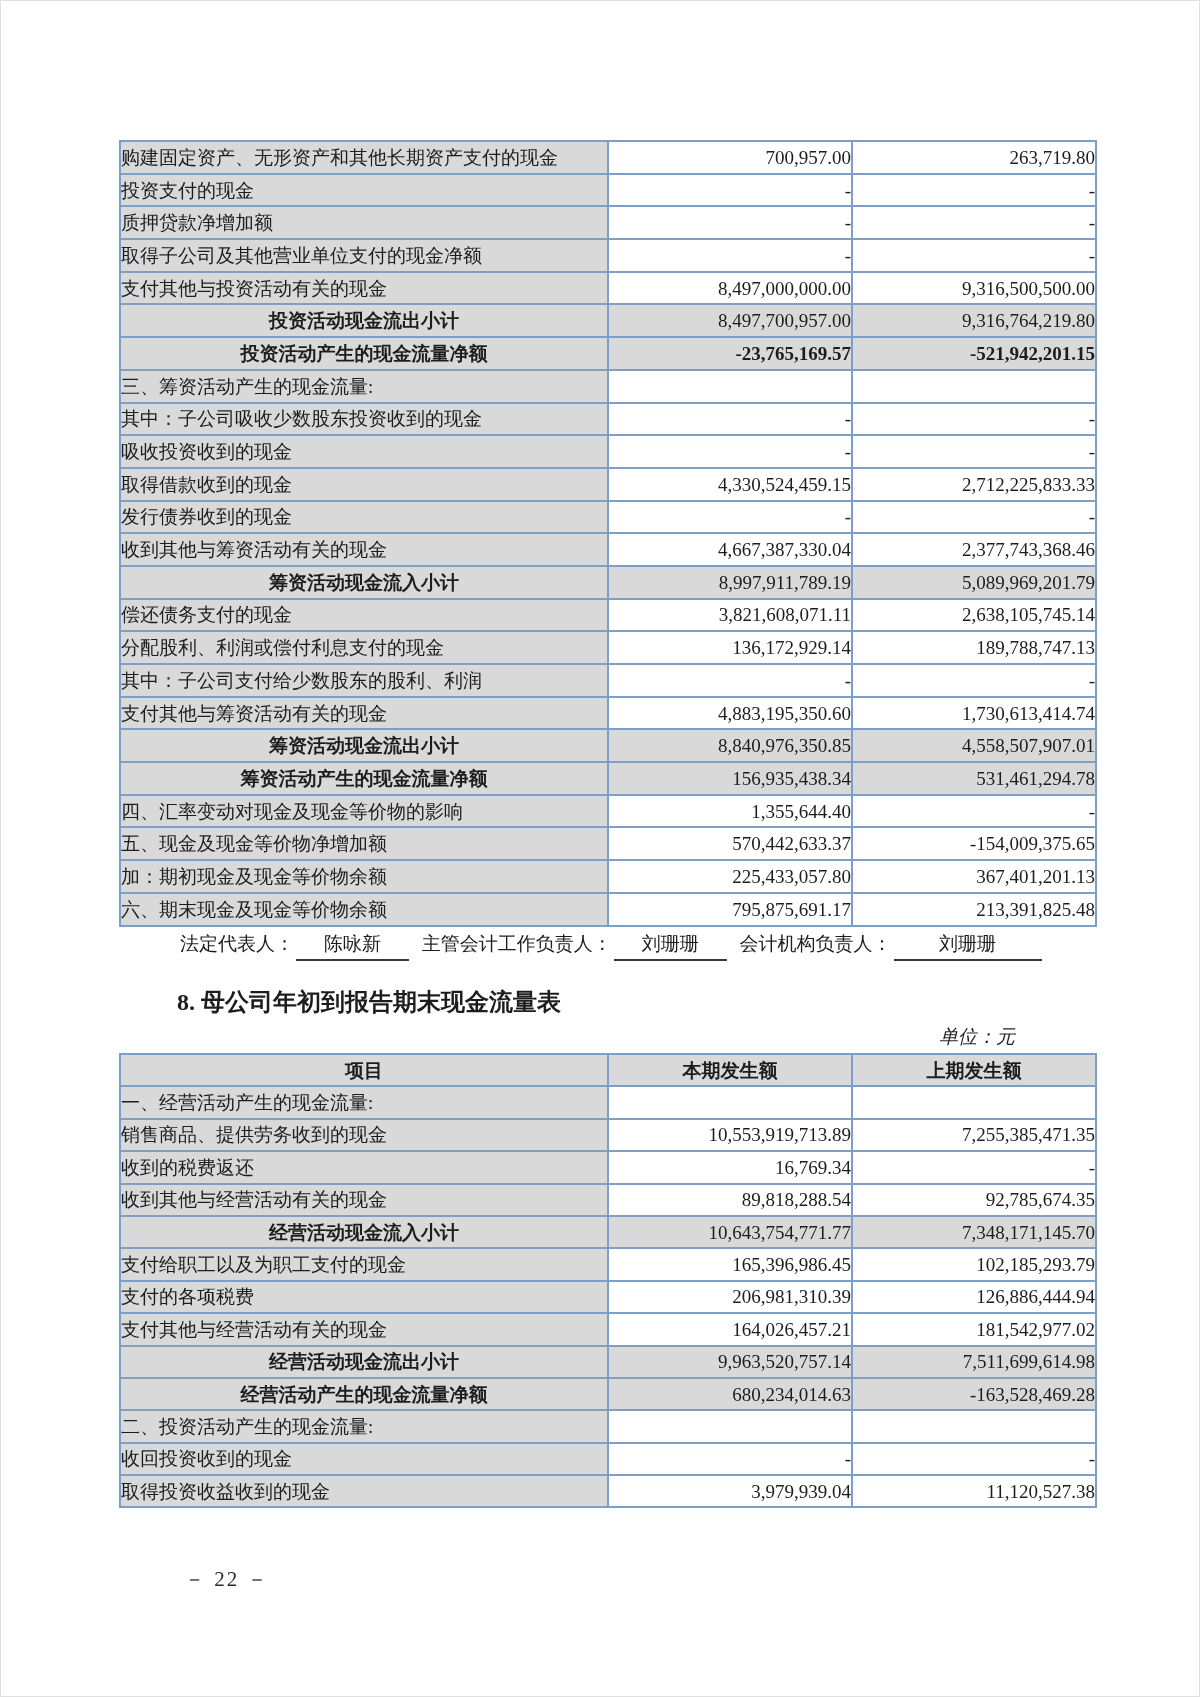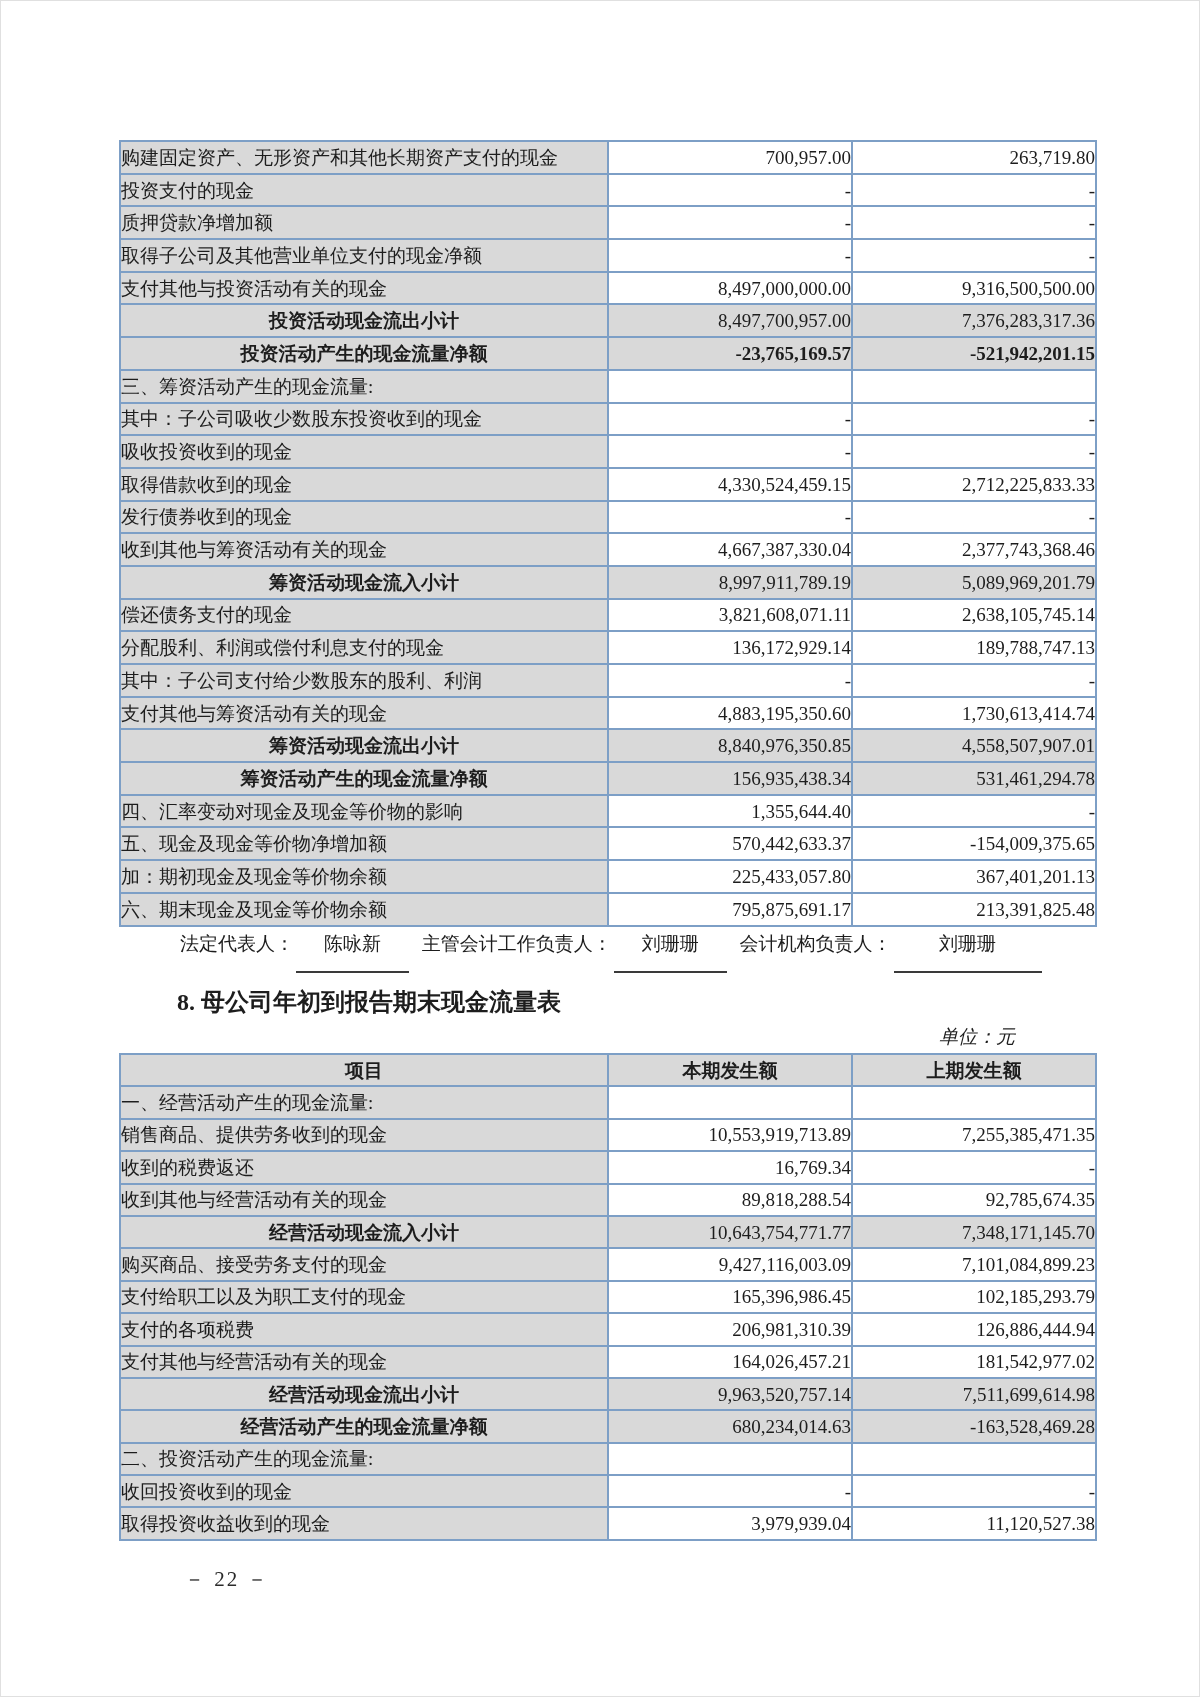--- a/index.html
+++ b/index.html
@@ -59,21 +59,21 @@
     left:179px; top:930px;
     font-size:19px;
     white-space:nowrap;
   }
   .sig-name {
     display:inline-block;
     min-width:105px;
     text-align:center;
     border-bottom:2px solid #3a3a3a;
     margin:0 8px 0 2px;
-    padding:0 4px 14px 4px;
+    padding:0 4px 2px 4px;
   }
   .sig-name.wide { min-width:140px; }
   .section-title {
     position:absolute;
     left:176px; top:985px;
     font-size:24px;
     font-weight:700;
   }
   .unit-label {
     position:absolute;
@@ -122,21 +122,21 @@
     <td class="c-val">-</td>
   </tr>
         <tr class="type-item">
     <td class="c-label">支付其他与投资活动有关的现金</td>
     <td class="c-val">8,497,000,000.00</td>
     <td class="c-val">9,316,500,500.00</td>
   </tr>
         <tr class="type-subtotal">
     <td class="c-label">投资活动现金流出小计</td>
     <td class="c-val">8,497,700,957.00</td>
-    <td class="c-val">7,376,283,317.36</td>
+    <td class="c-val">9,316,764,219.80</td>
   </tr>
         <tr class="type-subtotal-bold">
     <td class="c-label">投资活动产生的现金流量净额</td>
     <td class="c-val">-23,765,169.57</td>
     <td class="c-val">-521,942,201.15</td>
   </tr>
         <tr class="type-section">
     <td class="c-label">三、筹资活动产生的现金流量:</td>
     <td class="c-val"></td>
     <td class="c-val"></td>
@@ -266,25 +266,20 @@
     <td class="c-label">收到其他与经营活动有关的现金</td>
     <td class="c-val">89,818,288.54</td>
     <td class="c-val">92,785,674.35</td>
   </tr>
         <tr class="type-subtotal">
     <td class="c-label">经营活动现金流入小计</td>
     <td class="c-val">10,643,754,771.77</td>
     <td class="c-val">7,348,171,145.70</td>
   </tr>
         <tr class="type-item">
-    <td class="c-label">购买商品、接受劳务支付的现金</td>
-    <td class="c-val">9,427,116,003.09</td>
-    <td class="c-val">7,101,084,899.23</td>
-  </tr>
-        <tr class="type-item">
     <td class="c-label">支付给职工以及为职工支付的现金</td>
     <td class="c-val">165,396,986.45</td>
     <td class="c-val">102,185,293.79</td>
   </tr>
         <tr class="type-item">
     <td class="c-label">支付的各项税费</td>
     <td class="c-val">206,981,310.39</td>
     <td class="c-val">126,886,444.94</td>
   </tr>
         <tr class="type-item">

